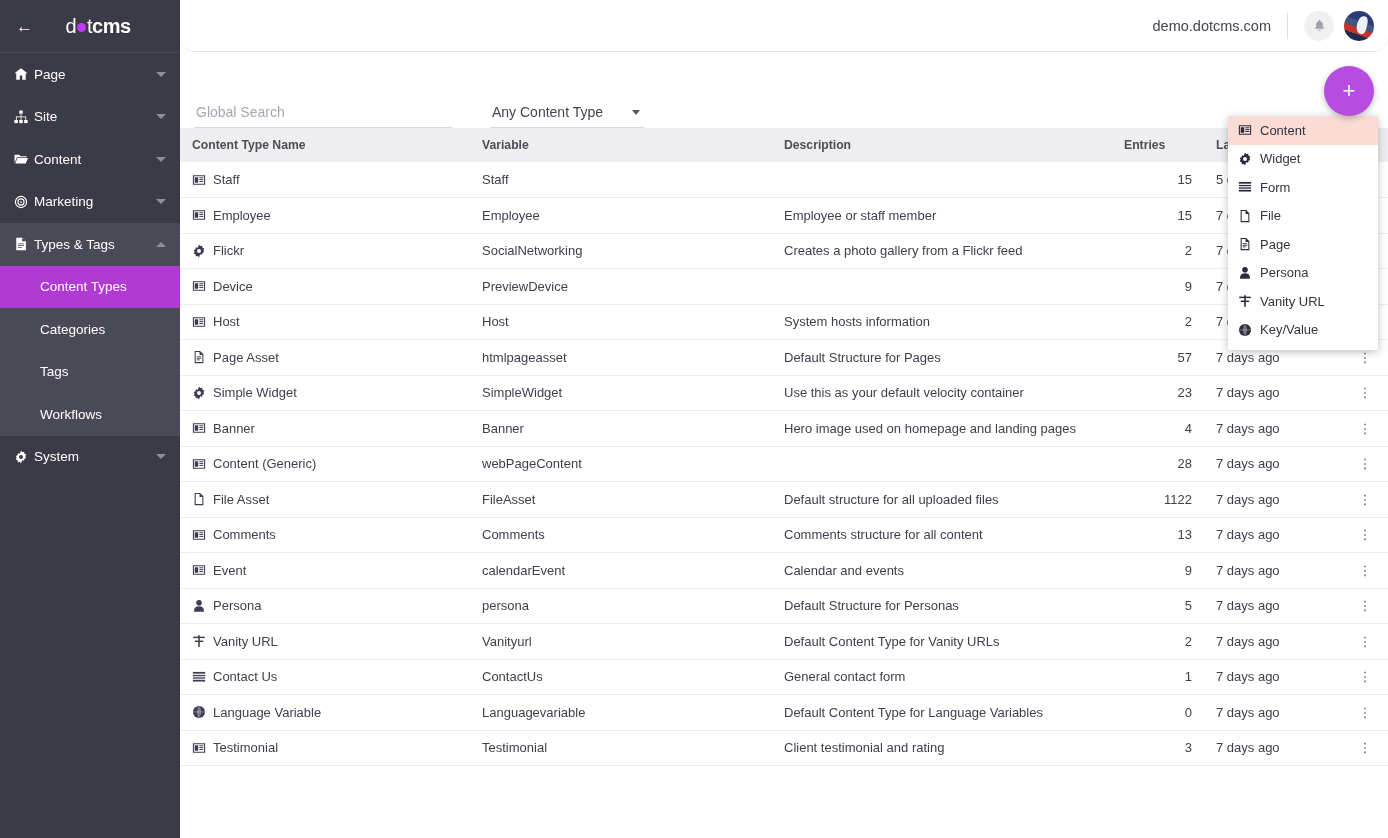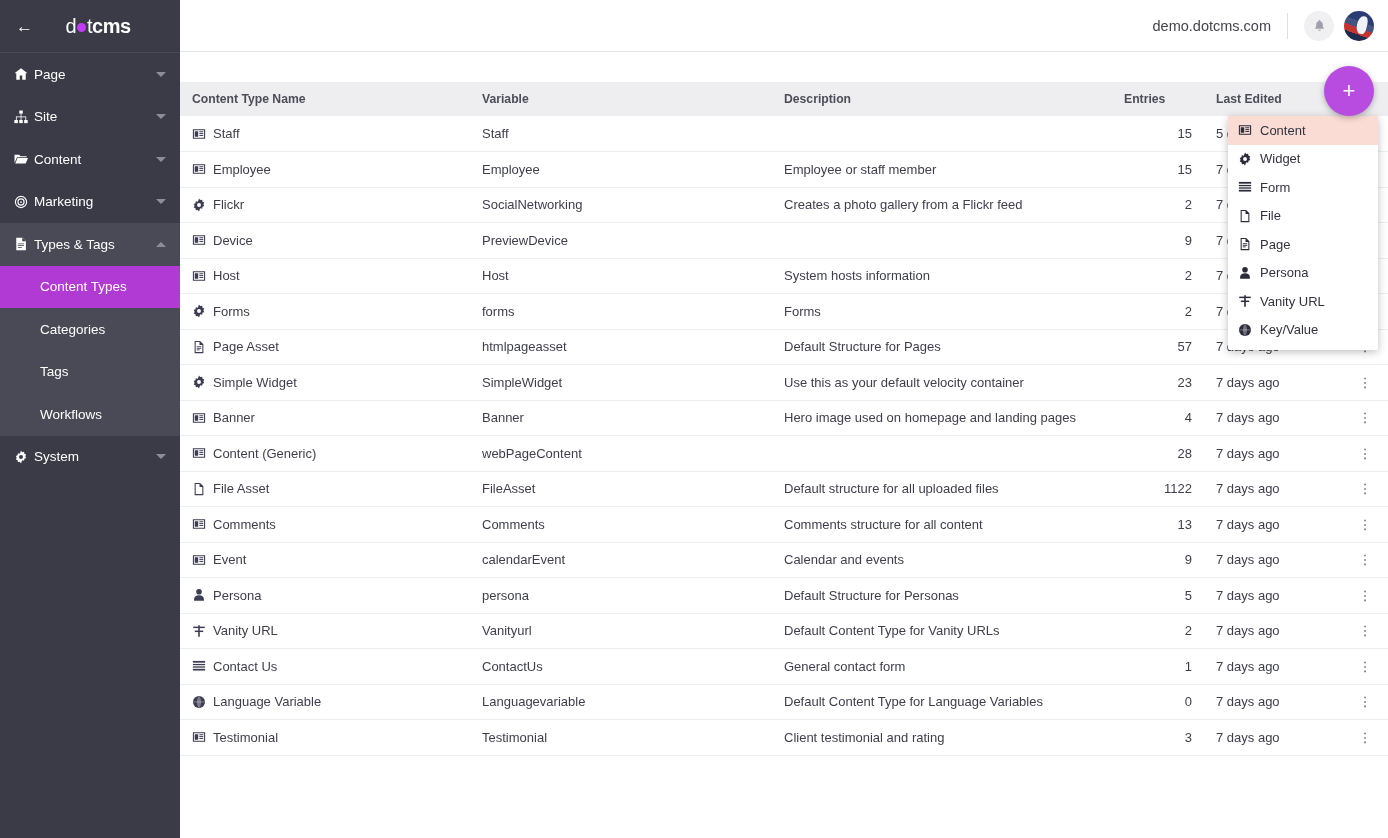--- a/index.html
+++ b/index.html
@@ -65,21 +65,21 @@
   .sb-sub.active { background: #b13ad5; }
 
   
   #main {
     flex: 1; height: 838px; position: relative;
     background: #fff; display: flex; flex-direction: column;
   }
   #topbar {
     height: 52px; border-bottom: 1px solid #e4e4e7;
     display: flex; align-items: center; justify-content: flex-end;
-    padding-right: 14px; background: #fff; flex: 0 0 52px;
+    padding-right: 14px; background: #fff; flex: 0 0 52px; border-radius: 15px;
   }
   .tb-site {
     font-size: 14.5px; color: #444450; margin-right: 16px;
   }
   .tb-sep {
     width: 1px; height: 26px; background: #dedee3; margin-right: 16px;
   }
   .tb-bell {
     width: 30px; height: 30px; border-radius: 50%; background: #f0f0f2;
     display: flex; align-items: center; justify-content: center;
@@ -294,20 +294,27 @@
       <div class="tb-bell">
         <svg viewBox="0 0 16 16" width="13" height="13" fill="#a0a0ac">
             <path d="M8 1.1a1.1 1.1 0 0 1 1.1 1.1v.5a4 4 0 0 1 3 3.8v3l1.2 1.7v.7H2.7v-.7l1.2-1.7v-3a4 4 0 0 1 3-3.8v-.5A1.1 1.1 0 0 1 8 1.1zM6.5 13.1h3a1.5 1.5 0 0 1-3 0z"></path>
           </svg>
       </div>
       <div class="tb-avatar"></div>
     </div>
 
     <div id="band"></div>
 
+    <div id="filterbar">
+      <input class="f-input" type="text" placeholder="Global Search" style="">
+      <div class="f-select">
+        <span>Any Content Type</span>
+        <span class="f-arrow"></span>
+      </div>
+    </div>
 
     <div id="tablewrap">
       <table class="ct">
         <thead>
           <tr>
             <th class="col-name">Content Type Name</th>
             <th class="col-var">Variable</th>
             <th class="col-desc">Description</th>
             <th class="col-entries">Entries</th>
             <th class="col-edit">Last Edited</th>
@@ -415,38 +422,20 @@
               <td class="col-desc">System hosts information</td>
               <td class="col-entries">2</td>
               <td class="col-edit">7 days ago</td>
               <td class="col-act"><span class="kebab">⋮</span></td>
             </tr>
             <tr>
               <td class="col-name">
                 <div class="cell-name">
                   <span class="tico">
                     <svg viewBox="0 0 16 16">
-                      <path d="M8 0.5 9.35 2.4l2.25-.5.4 2.25 2.05.92-1.05 2.03 1.05 2.03-2.05.92-.4 2.25-2.25-.5L8 15.5 6.65 13.6l-2.25.5-.4-2.25-2.05-.92 1.05-2.03L1.95 6.87l2.05-.92.4-2.25 2.25.5L8 .5z"></path>
-                      <circle cx="8" cy="8" r="2.25" fill="#fff"></circle>
-                    </svg>
-                  </span>
-                  <span>Forms</span>
-                </div>
-              </td>
-              <td class="col-var">forms</td>
-              <td class="col-desc">Forms</td>
-              <td class="col-entries">2</td>
-              <td class="col-edit">7 days ago</td>
-              <td class="col-act"><span class="kebab">⋮</span></td>
-            </tr>
-            <tr>
-              <td class="col-name">
-                <div class="cell-name">
-                  <span class="tico">
-                    <svg viewBox="0 0 16 16">
                       <path d="M3 1h6.2L13 4.8V15H3V1zm1.2 1.2v11.6h7.6V5.6H8.6V2.2H4.2z"></path>
                       <rect x="5.4" y="7.2" width="5.2" height="1"></rect>
                       <rect x="5.4" y="9" width="5.2" height="1"></rect>
                       <rect x="5.4" y="10.8" width="3.4" height="1"></rect>
                     </svg>
                   </span>
                   <span>Page Asset</span>
                 </div>
               </td>
               <td class="col-var">htmlpageasset</td>

